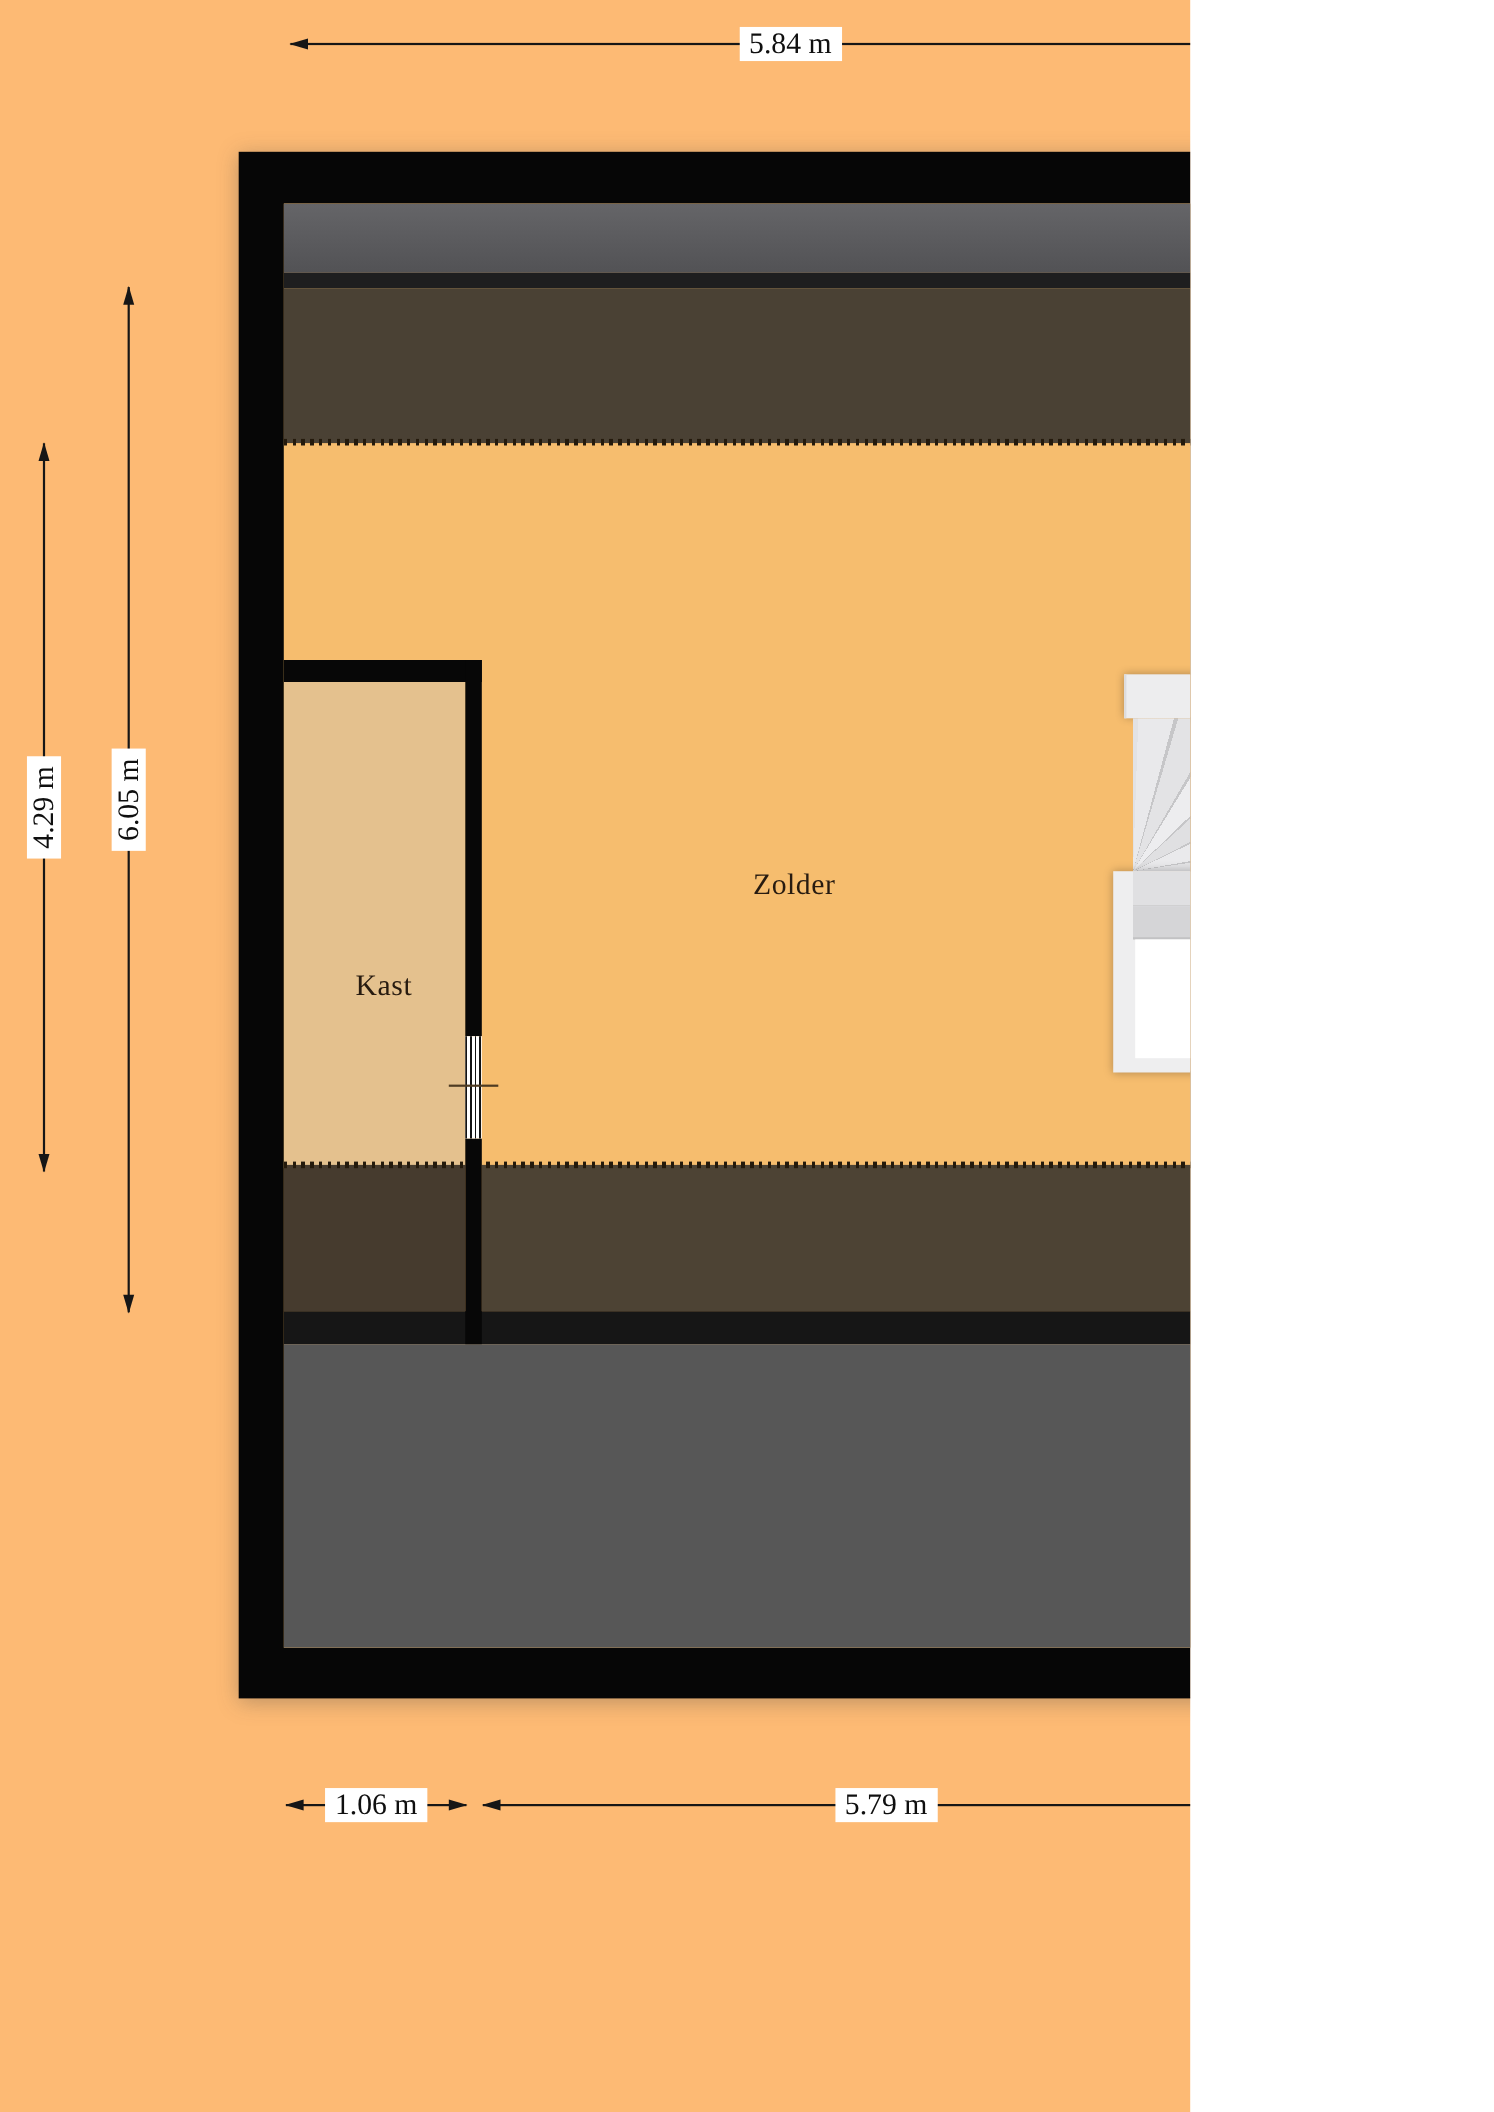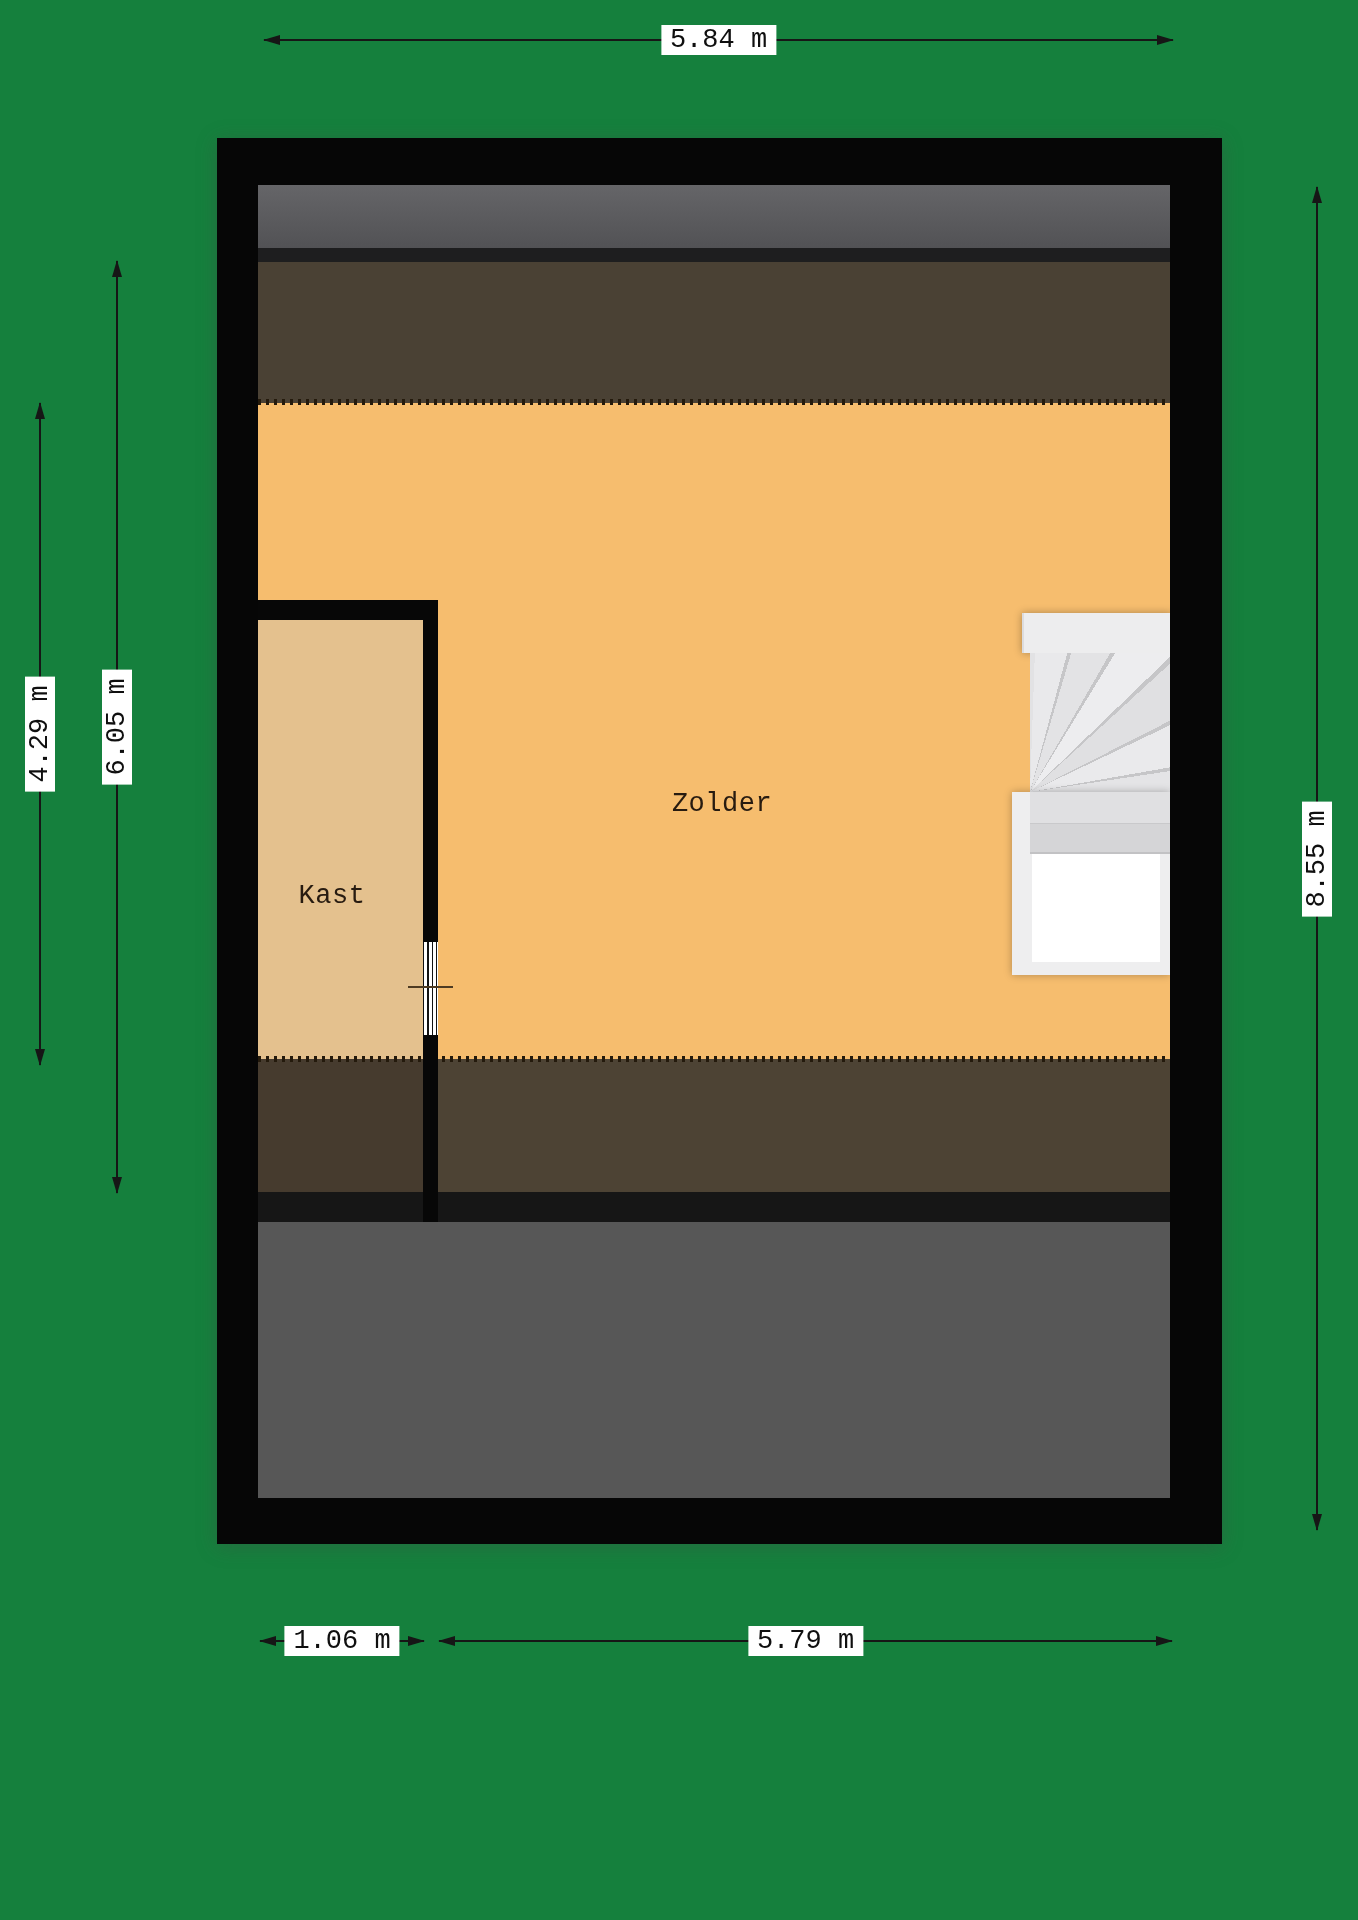--- a/index.html
+++ b/index.html
@@ -1,18 +1,18 @@
 <!DOCTYPE html>
 <html><head>
 <meta charset="utf-8">
 <style>
   html,body{margin:0;padding:0;background:#ffffff;}
   .canvas{
-    position:relative;width:1358px;height:1920px;background:#15803d;
-    font-family:Liberation Mono, monospace;overflow:hidden;
+    position:relative;width:1082px;height:1920px;background:#fdba74;
+    font-family:Liberation Serif, serif;overflow:hidden;
   }
   
   .plan{
     position:absolute;left:217px;top:138px;width:1005px;height:1406px;
     background:#060606;box-shadow:0 3px 18px rgba(70,70,70,.35);
   }
   .interior{
     position:absolute;left:41px;top:47px;width:912px;height:1313px;
     background:#f6bd6e;overflow:hidden;
   }
@@ -51,21 +51,21 @@
       #dcdcde 95.5deg 125deg,#e2e2e4 125deg 360deg);}
   .stairs-lower{position:absolute;left:0;top:179px;width:158px;height:183px;background:#eeeeef;
     box-shadow:0 0 8px rgba(0,0,0,.28);}
   .tread-1{position:absolute;left:18px;top:0;width:140px;height:31px;background:#e0e0e2;border-bottom:1px solid #c9c9cb;}
   .tread-2{position:absolute;left:18px;top:32px;width:140px;height:28px;background:#d5d5d7;border-bottom:2px solid #c2c2c4;}
   .stairs-void{position:absolute;left:20px;top:62px;width:128px;height:108px;background:#ffffff;}
   
   .room-label{position:absolute;transform:translate(-50%,-50%);font-size:27px;color:#271b10;
     white-space:nowrap;z-index:7;letter-spacing:.5px;text-align:center;}
   .label-zolder{left:464px;top:619px;}
-  .label-kast{left:74px;top:711px;}
+  .label-kast{left:91px;top:711px;}
   
   .dim{position:absolute;z-index:8;}
   .dim .line{position:absolute;background:#161616;}
   .dim.h{height:2px;}
   .dim.h .line{left:0;right:0;top:0;height:2px;}
   .dim.v{width:2px;}
   .dim.v .line{top:0;bottom:0;left:0;width:2px;}
   .ah{position:absolute;width:0;height:0;}
   .dim.h .ah-left{left:-1px;top:1px;transform:translateY(-50%);
     border-top:5px solid transparent;border-bottom:5px solid transparent;border-right:17px solid #161616;}

